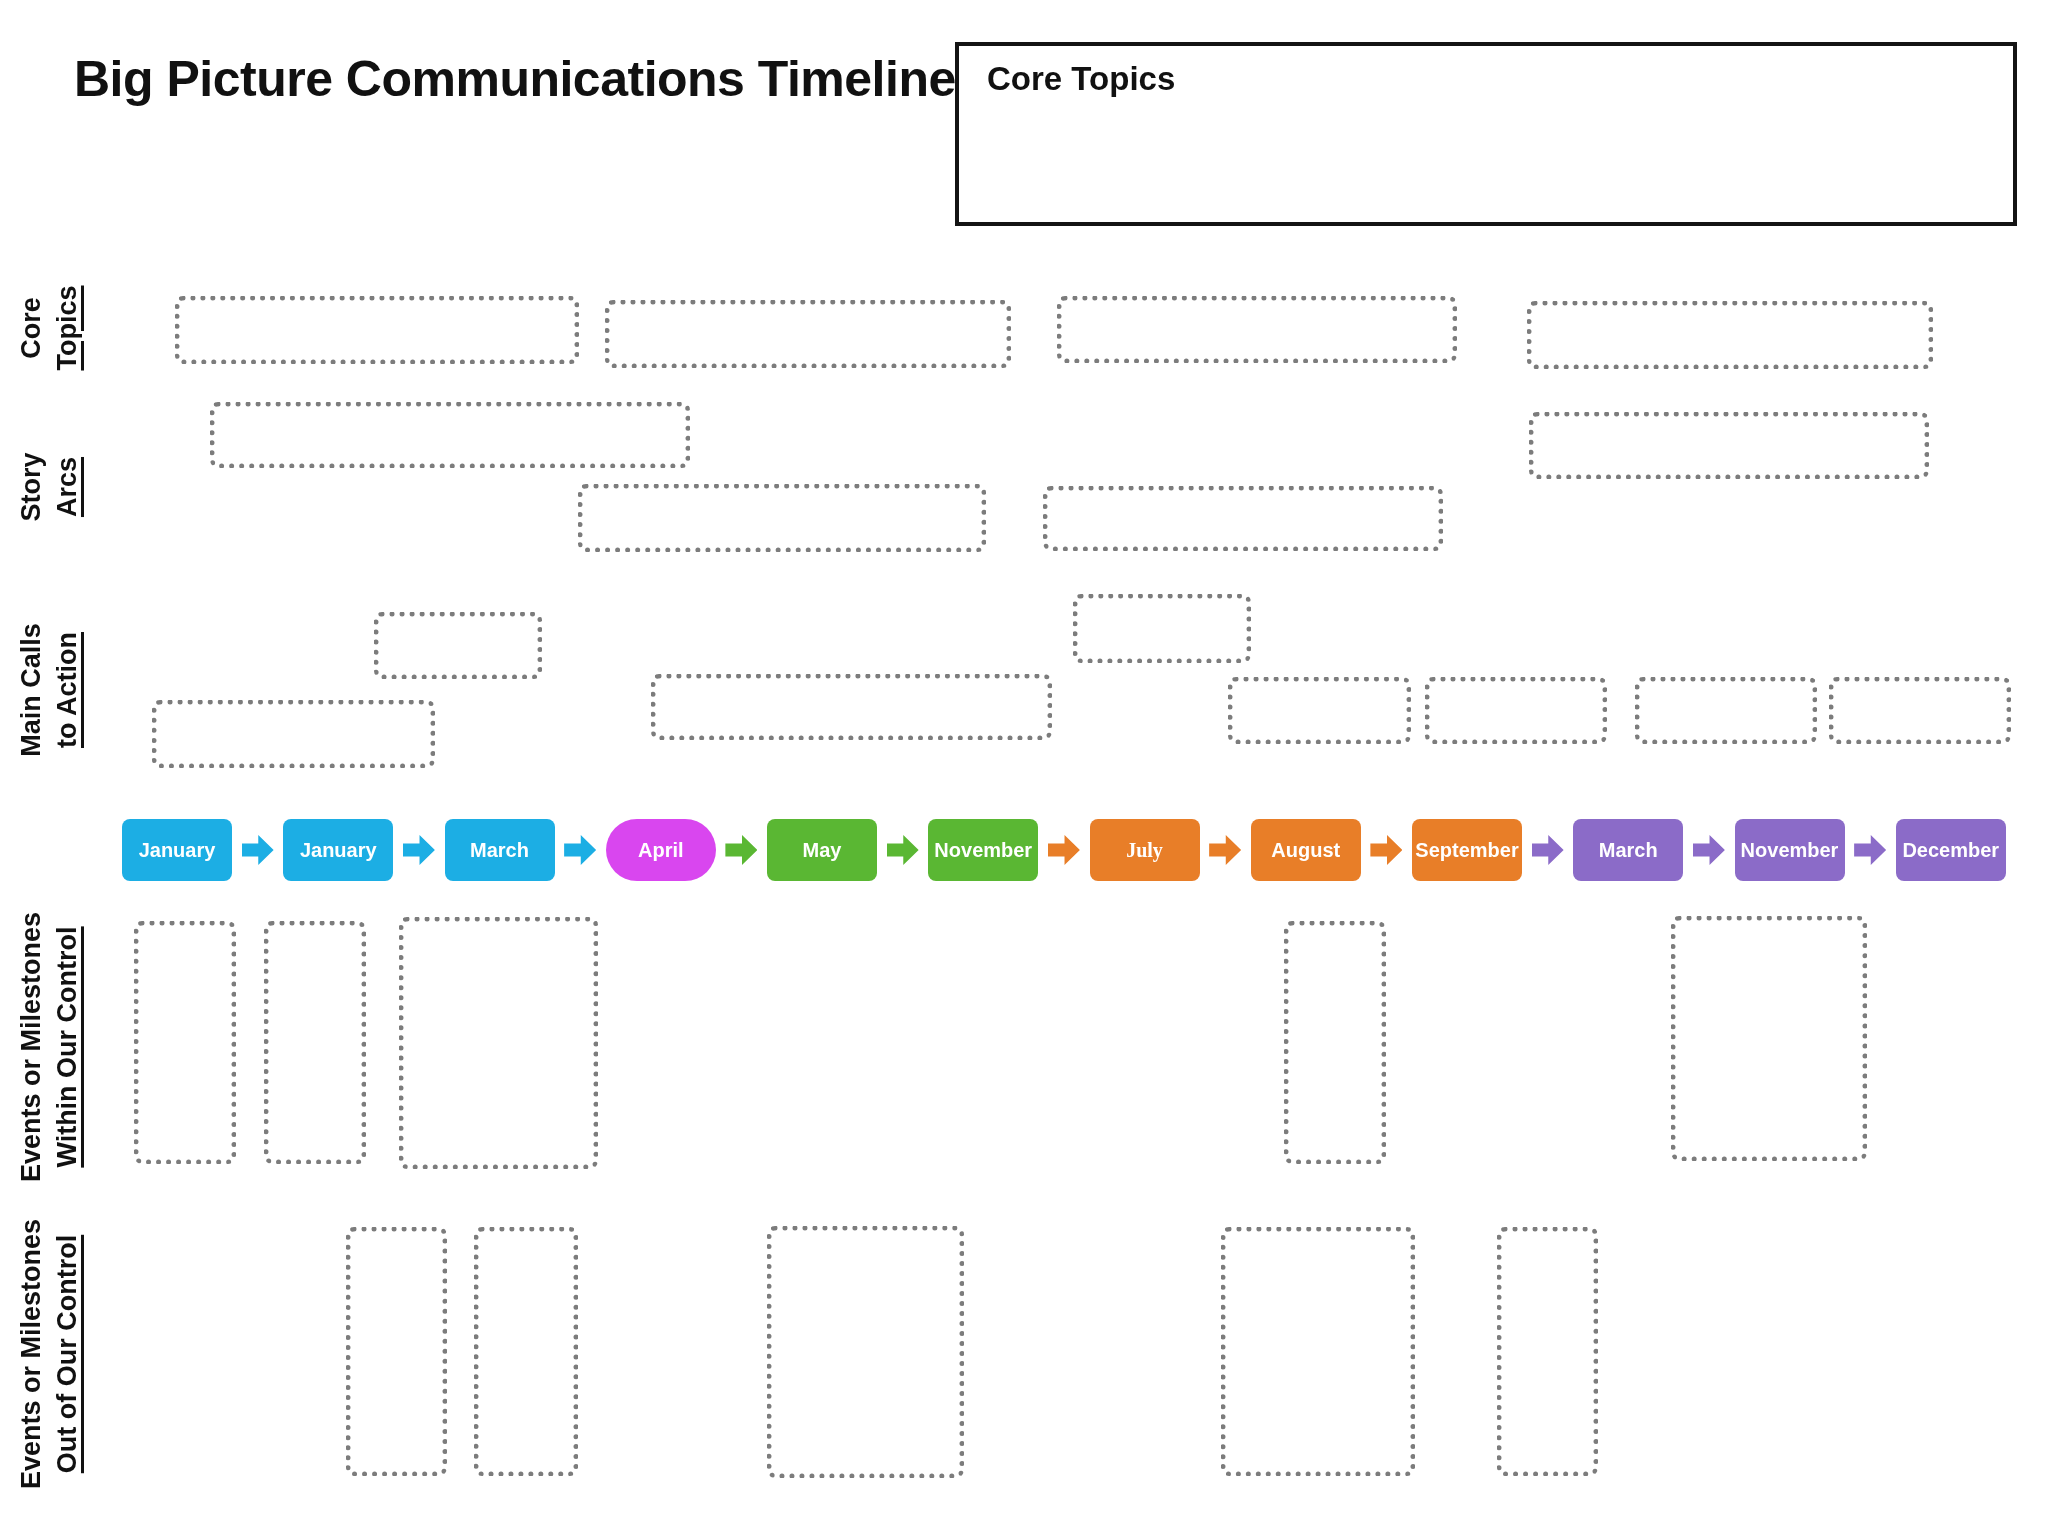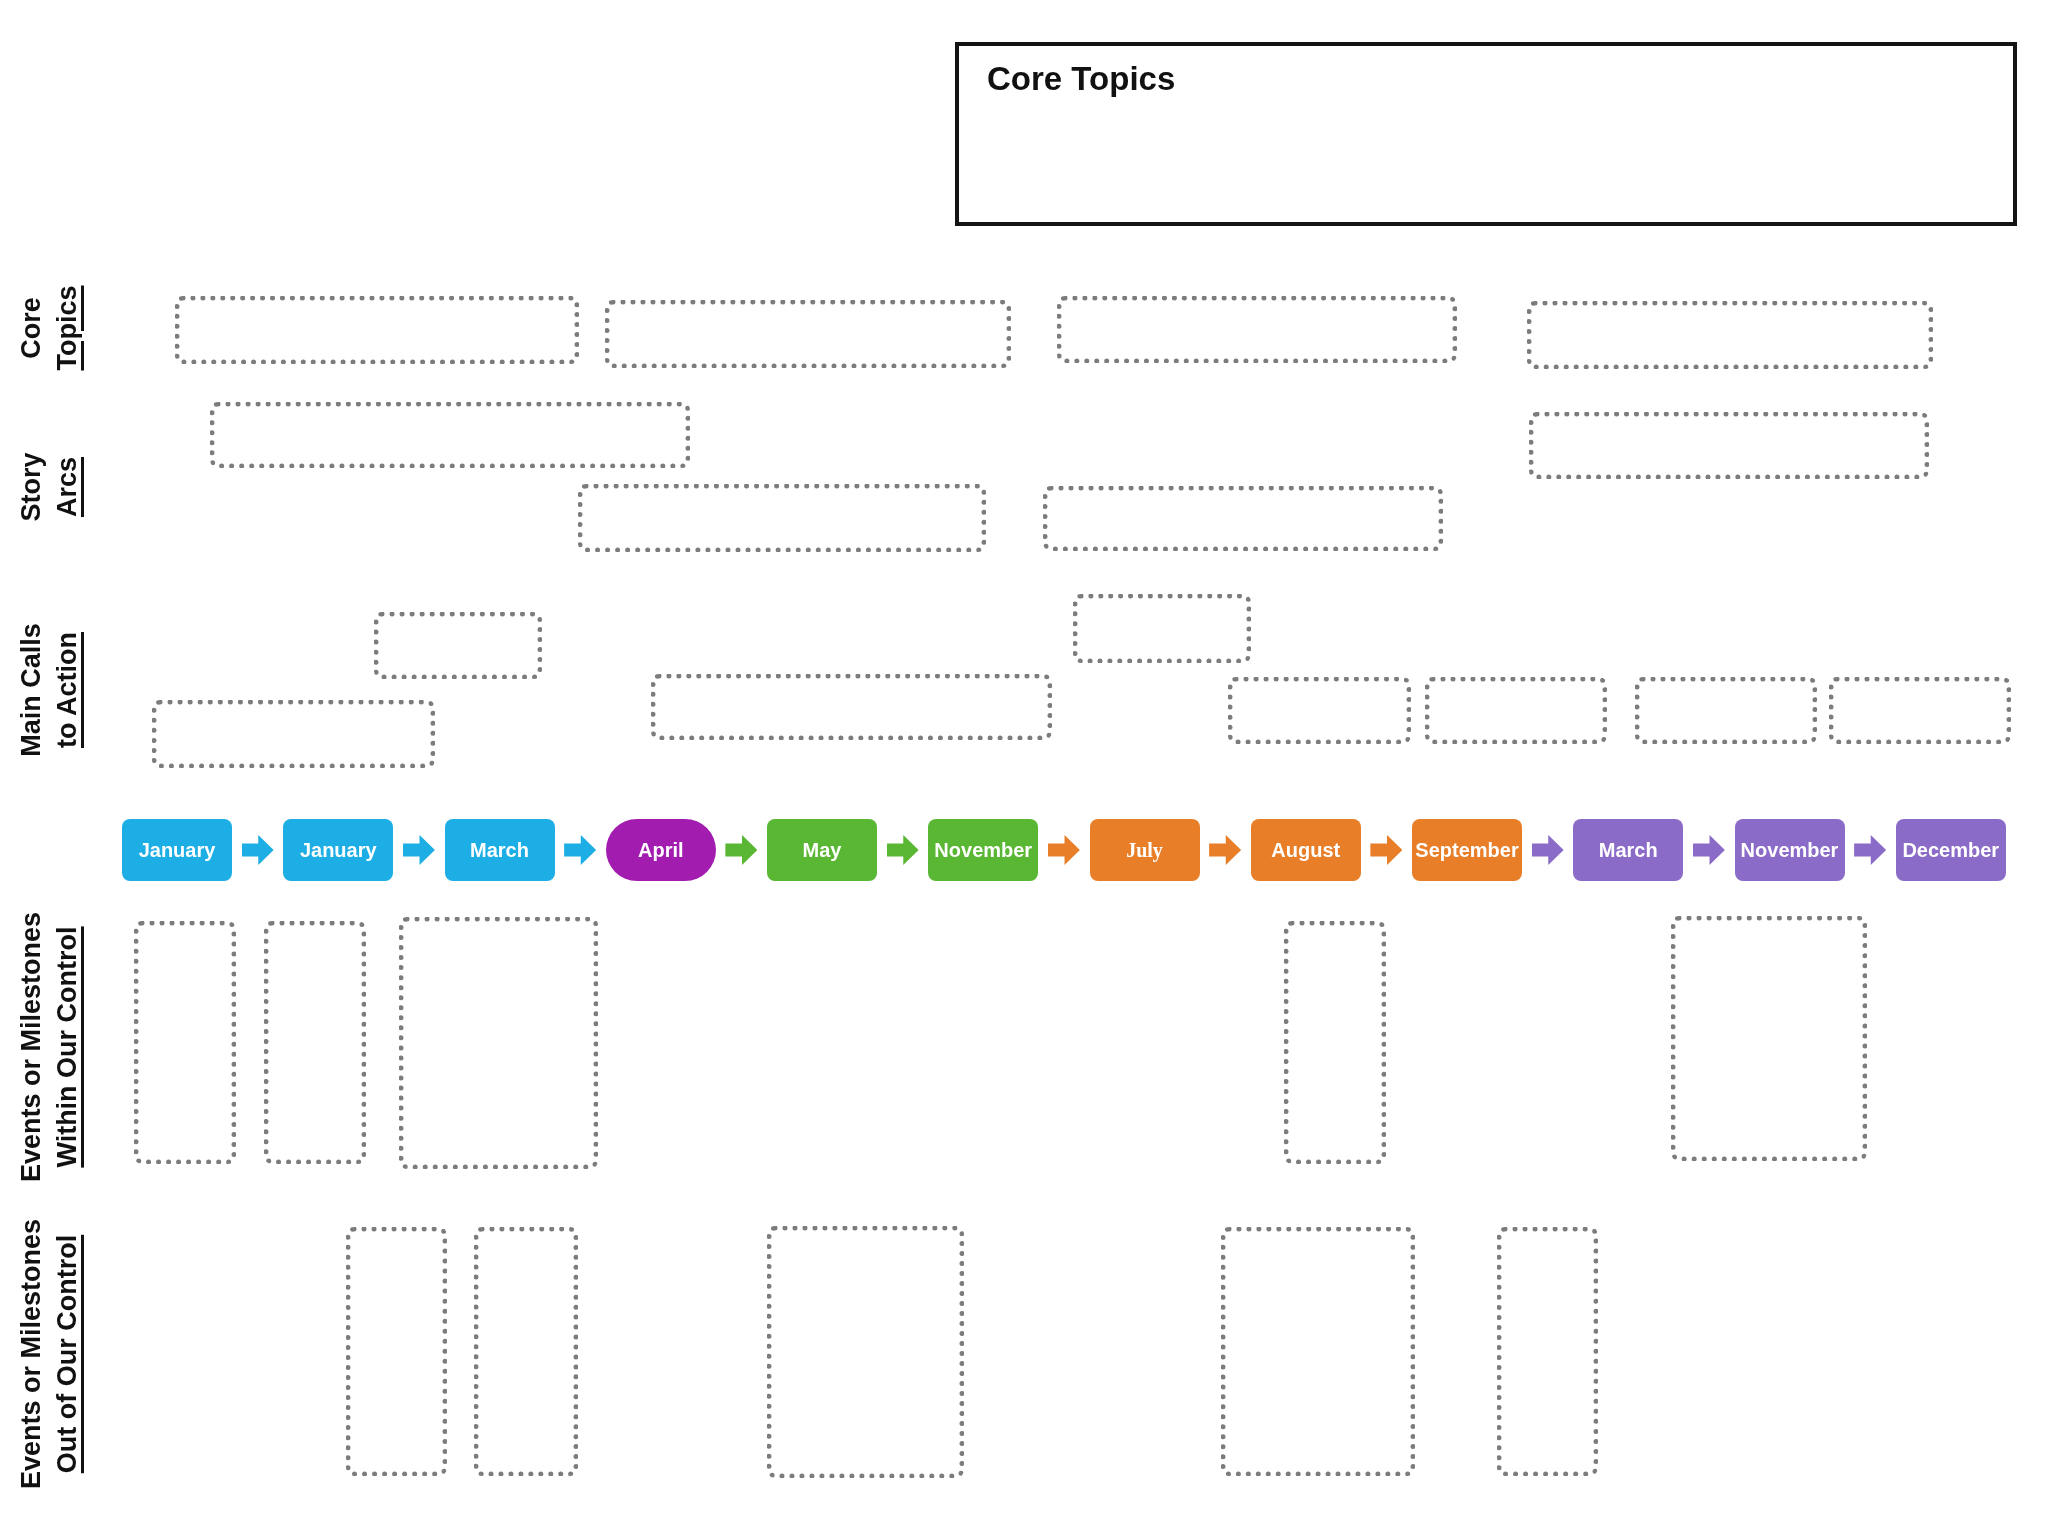--- a/index.html
+++ b/index.html
@@ -22,20 +22,21 @@
   .month{flex:0 0 110px;height:62px;border-radius:8px;display:flex;align-items:center;
          justify-content:center;color:#fff;font-weight:bold;font-size:20px;}
   .marrow{flex:0 0 32px;width:32px;height:34px;
           clip-path:polygon(0 31%,52% 31%,52% 6%,100% 50%,52% 94%,52% 69%,0 69%);}
 </style>
 </head>
 <body>
 
 <div class="canvas">
 
+  <div class="title">Big Picture Communications Timeline</div>
 
   <div class="legend-box">
     <div class="legend-label">Core Topics</div>
   </div>
 
   <div class="vlabel" style="left:-160px;top:290px;">
     <div>Core</div>
     <div class="u">Topics</div>
   </div>
   <div class="vlabel" style="left:-160px;top:449px;">
@@ -74,21 +75,21 @@
   <div class="ph" style="left:1635px;top:677px;width:182px;height:67px;"></div>
   <div class="ph" style="left:1829px;top:677px;width:182px;height:67px;"></div>
 
   <div class="months">
     <div class="month" style="background-color: rgb(28, 174, 228);">January</div>
     <div class="marrow" style="background-color: rgb(28, 174, 228);"></div>
     <div class="month" style="background-color: rgb(28, 174, 228);">January</div>
     <div class="marrow" style="background-color: rgb(28, 174, 228);"></div>
     <div class="month" style="background-color: rgb(28, 174, 228);">March</div>
     <div class="marrow" style="background-color: rgb(28, 174, 228);"></div>
-    <div class="month" style="background-color: #a21caf; border-radius: 31px;">April</div>
+    <div class="month" style="background-color: #d946ef; border-radius: 31px;">April</div>
     <div class="marrow" style="background-color: rgb(90, 183, 51);"></div>
     <div class="month" style="background-color: rgb(90, 183, 51);">May</div>
     <div class="marrow" style="background-color: rgb(90, 183, 51);"></div>
     <div class="month" style="background-color: rgb(90, 183, 51);">November</div>
     <div class="marrow" style="background-color: rgb(232, 126, 40);"></div>
     <div class="month" style="background-color: rgb(232, 126, 40); font-family: Liberation Serif, serif;">July</div>
     <div class="marrow" style="background-color: rgb(232, 126, 40);"></div>
     <div class="month" style="background-color: rgb(232, 126, 40); text-align: right;">August</div>
     <div class="marrow" style="background-color: rgb(232, 126, 40);"></div>
     <div class="month" style="background-color: rgb(232, 126, 40);">September</div>

